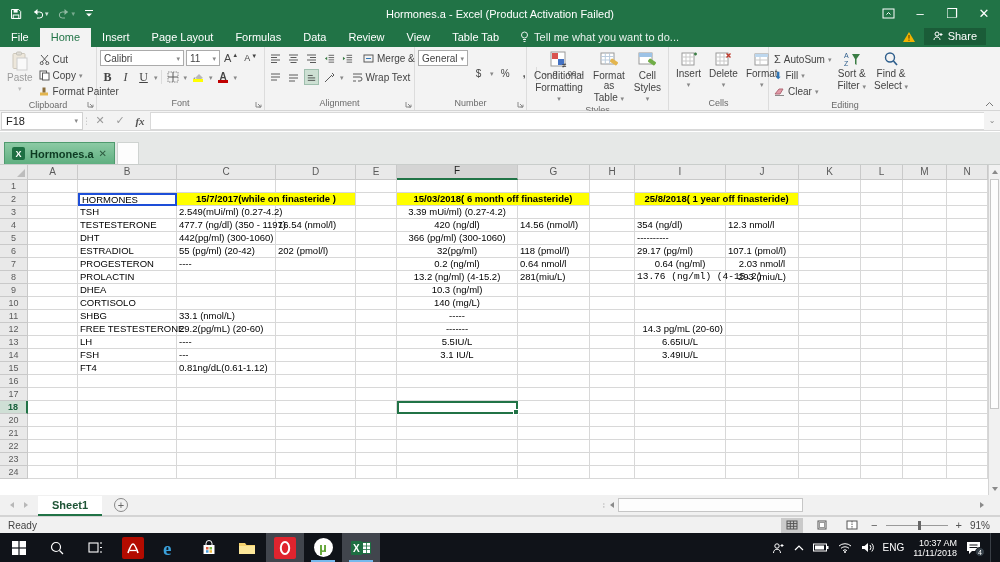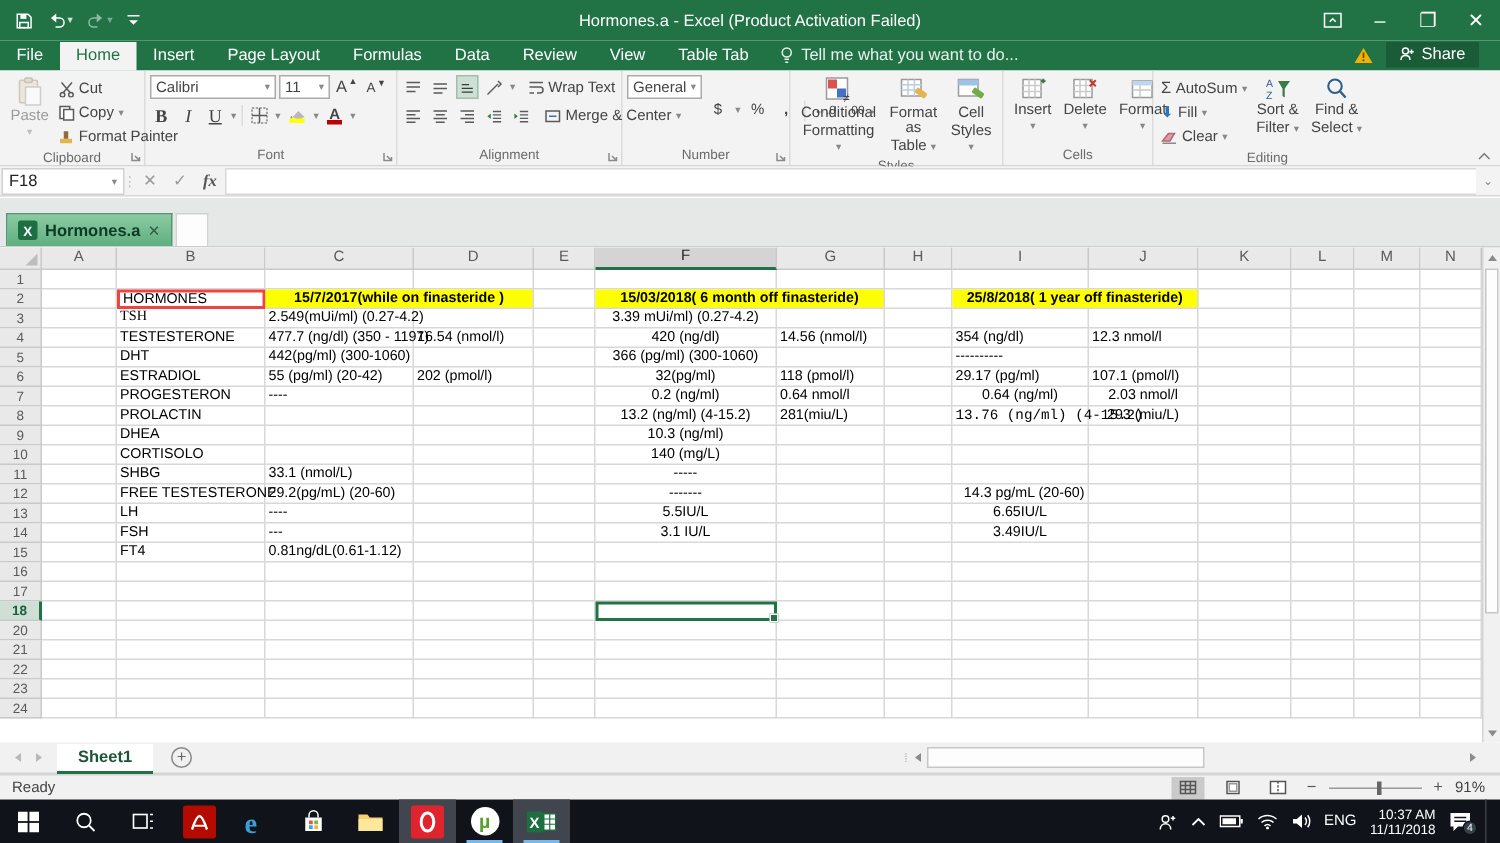--- a/index.html
+++ b/index.html
@@ -57,21 +57,21 @@
   .corner{width:28px;height:15px;background:#e9e9e9;border-right:1px solid #c9c9c9;border-bottom:1px solid #c9c9c9;position:relative}
   .corner::after{content:"";position:absolute;right:2px;bottom:2px;border-left:8px solid transparent;border-bottom:8px solid #bdbdbd}
   .ch{height:15px;background:#e9e9e9;border-right:1px solid #c9c9c9;border-bottom:1px solid #c9c9c9;font-size:10px;color:#5a5a5a;text-align:center;line-height:14px}
   .ch.sel{background:#d4d4d4;border-bottom:2px solid #217346;line-height:12px;color:#222}
   .rowline{display:flex;height:13px}
   .rh{width:28px;height:13px;background:#e9e9e9;border-right:1px solid #c9c9c9;border-bottom:1px solid #c9c9c9;font-size:9px;color:#5a5a5a;text-align:center;line-height:12px}
   .rh.sel{background:#cfdfd5;border-right:2px solid #217346;color:#17613b;font-weight:bold}
   .cell{height:13px;border-right:1px solid #d8d8d8;border-bottom:1px solid #d8d8d8;font-size:9.5px;line-height:11px;padding:0 2px;white-space:nowrap;color:#000;overflow:visible}
   .cell.tx{position:relative;z-index:1}
   .cell.yl{background:#ffff00;font-weight:bold;text-align:center;z-index:1}
-  .cell.box{border:2px solid #ef4444;line-height:9px}
+  .cell.box{border:2px solid #1d4ed8;line-height:9px}
   .cell.ac{text-align:center}
   .cell.sel{position:relative;border:2px solid #217346;z-index:2}
   .cell.sel::after{content:"";position:absolute;right:-3px;bottom:-3px;width:4px;height:4px;background:#217346;border:1px solid #fff}
   
   .vscroll{position:absolute;top:165px;right:0;width:12px;height:330px;background:#f1f1f1;border-left:1px solid #d4d4d4}
   .vs-btn{height:13px;display:flex;align-items:center;justify-content:center}
   .vs-thumb{position:absolute;top:14px;left:1px;width:9px;background:#fdfdfd;border:1px solid #c6c6c6;height:230px}
   .tri-u{width:0;height:0;border-left:3px solid transparent;border-right:3px solid transparent;border-bottom:4px solid #8a8a8a}
   .tri-d{width:0;height:0;border-left:3px solid transparent;border-right:3px solid transparent;border-top:4px solid #8a8a8a}
   .tri-l{width:0;height:0;border-top:3px solid transparent;border-bottom:3px solid transparent;border-right:4px solid #8a8a8a}
@@ -294,20 +294,58 @@
           <path d="M1 1v5h5M3 3l3 3M6 3.6V6H3.6" fill="none" stroke="#8a8a8a"></path>
         </svg>
       </span>
   </div>
 
   <div class="group" style="width:150px">
     <div style="display:flex;flex-direction:column;gap:3px;flex:1">
       <div style="display:flex;gap:3px;align-items:center">
         <span class="sbtn">
             <svg width="11" height="9" viewBox="0 0 11 9">
+              <path d="M1 1h9M1 3.5h6M1 6h9M1 8.5h6" stroke="#5a5a5a"></path>
+            </svg>
+          </span>
+        <span class="sbtn">
+            <svg width="11" height="9" viewBox="0 0 11 9">
+              <path d="M1 1h9M2.5 3.5h6M1 6h9M2.5 8.5h6" stroke="#5a5a5a"></path>
+            </svg>
+          </span>
+        <span class="sbtn">
+            <svg width="11" height="9" viewBox="0 0 11 9">
+              <path d="M1 1h9M4 3.5h6M1 6h9M4 8.5h6" stroke="#5a5a5a"></path>
+            </svg>
+          </span>
+        <span class="sbtn">
+            <svg width="12" height="9" viewBox="0 0 12 9">
+              <path d="M5 1h6M5 3.5h6M5 6h6M5 8.5h6" stroke="#5a5a5a"></path>
+              <path d="M3.5 2.5v4L1 4.5z" fill="#3a7d44"></path>
+            </svg>
+          </span>
+        <span class="sbtn">
+            <svg width="12" height="9" viewBox="0 0 12 9">
+              <path d="M5 1h6M5 3.5h6M5 6h6M5 8.5h6" stroke="#5a5a5a"></path>
+              <path d="M1 2.5v4l2.5-2z" fill="#3a7d44"></path>
+            </svg>
+          </span>
+        <span style="width:1px;height:14px;background:#dcdcdc"></span>
+        <span class="srow">
+            <svg width="11" height="9" viewBox="0 0 11 9">
+              <rect x="1" y="1" width="9" height="7" fill="none" stroke="#5a5a5a"></rect>
+              <path d="M3 4.5h5" stroke="#2e75b6"></path>
+            </svg>
+            <span>Merge &amp; Center</span>
+            <span class="caret" style="color:#888">▾</span>
+          </span>
+      </div>
+      <div style="display:flex;gap:3px;align-items:center">
+        <span class="sbtn">
+            <svg width="11" height="9" viewBox="0 0 11 9">
               <path d="M1 1h9M1 4h9M1 7h6" stroke="#5a5a5a"></path>
             </svg>
           </span>
         <span class="sbtn">
             <svg width="11" height="9" viewBox="0 0 11 9">
               <path d="M1 2h9M1 5h9M1 8h6" stroke="#5a5a5a"></path>
             </svg>
           </span>
         <span class="sbtn on">
             <svg width="11" height="9" viewBox="0 0 11 9">
@@ -320,58 +358,20 @@
               <path d="M8 1l2 2-2 2" fill="none" stroke="#5a5a5a"></path>
             </svg>
           </span>
           <span class="caret" style="color:#888">▾</span>
         <span style="width:1px;height:14px;background:#dcdcdc"></span>
         <span class="srow">
             <svg width="11" height="9" viewBox="0 0 11 9">
               <path d="M1 1h9M1 4h7a2 2 0 0 1 0 4H6M1 8h3" stroke="#5a5a5a" fill="none"></path>
             </svg>
             <span>Wrap Text</span>
-          </span>
-      </div>
-      <div style="display:flex;gap:3px;align-items:center">
-        <span class="sbtn">
-            <svg width="11" height="9" viewBox="0 0 11 9">
-              <path d="M1 1h9M1 3.5h6M1 6h9M1 8.5h6" stroke="#5a5a5a"></path>
-            </svg>
-          </span>
-        <span class="sbtn">
-            <svg width="11" height="9" viewBox="0 0 11 9">
-              <path d="M1 1h9M2.5 3.5h6M1 6h9M2.5 8.5h6" stroke="#5a5a5a"></path>
-            </svg>
-          </span>
-        <span class="sbtn">
-            <svg width="11" height="9" viewBox="0 0 11 9">
-              <path d="M1 1h9M4 3.5h6M1 6h9M4 8.5h6" stroke="#5a5a5a"></path>
-            </svg>
-          </span>
-        <span class="sbtn">
-            <svg width="12" height="9" viewBox="0 0 12 9">
-              <path d="M5 1h6M5 3.5h6M5 6h6M5 8.5h6" stroke="#5a5a5a"></path>
-              <path d="M3.5 2.5v4L1 4.5z" fill="#3a7d44"></path>
-            </svg>
-          </span>
-        <span class="sbtn">
-            <svg width="12" height="9" viewBox="0 0 12 9">
-              <path d="M5 1h6M5 3.5h6M5 6h6M5 8.5h6" stroke="#5a5a5a"></path>
-              <path d="M1 2.5v4l2.5-2z" fill="#3a7d44"></path>
-            </svg>
-          </span>
-        <span style="width:1px;height:14px;background:#dcdcdc"></span>
-        <span class="srow">
-            <svg width="11" height="9" viewBox="0 0 11 9">
-              <rect x="1" y="1" width="9" height="7" fill="none" stroke="#5a5a5a"></rect>
-              <path d="M3 4.5h5" stroke="#2e75b6"></path>
-            </svg>
-            <span>Merge &amp; Center</span>
-            <span class="caret" style="color:#888">▾</span>
           </span>
       </div>
     </div>
     <div class="glabel">Alignment</div>
     <span class="launcher">
         <svg width="7" height="7" viewBox="0 0 7 7">
           <path d="M1 1v5h5M3 3l3 3M6 3.6V6H3.6" fill="none" stroke="#8a8a8a"></path>
         </svg>
       </span>
   </div>
@@ -584,21 +584,21 @@
       <div class="cell" style="width: 45px;"></div>
       <div class="cell tx yl" style="width: 164px;">25/8/2018( 1 year off finasteride)</div>
       <div class="cell" style="width: 62px;"></div>
       <div class="cell" style="width: 42px;"></div>
       <div class="cell" style="width: 44px;"></div>
       <div class="cell" style="width: 41px;"></div>
     </div>
     <div class="rowline">
       <div class="rh">3</div>
       <div class="cell" style="width: 50px;"></div>
-      <div class="cell tx" style="width: 99px; font-family: Liberation Serif, serif;">TSH</div>
+      <div class="cell tx" style="width: 99px;">TSH</div>
       <div class="cell tx" style="width: 99px;">2.549(mUi/ml) (0.27-4.2)</div>
       <div class="cell" style="width: 80px;"></div>
       <div class="cell" style="width: 41px;"></div>
       <div class="cell tx ac" style="width: 121px;">3.39 mUi/ml)  (0.27-4.2)</div>
       <div class="cell" style="width: 72px;"></div>
       <div class="cell" style="width: 45px;"></div>
       <div class="cell" style="width: 91px;"></div>
       <div class="cell" style="width: 73px;"></div>
       <div class="cell" style="width: 62px;"></div>
       <div class="cell" style="width: 42px;"></div>

